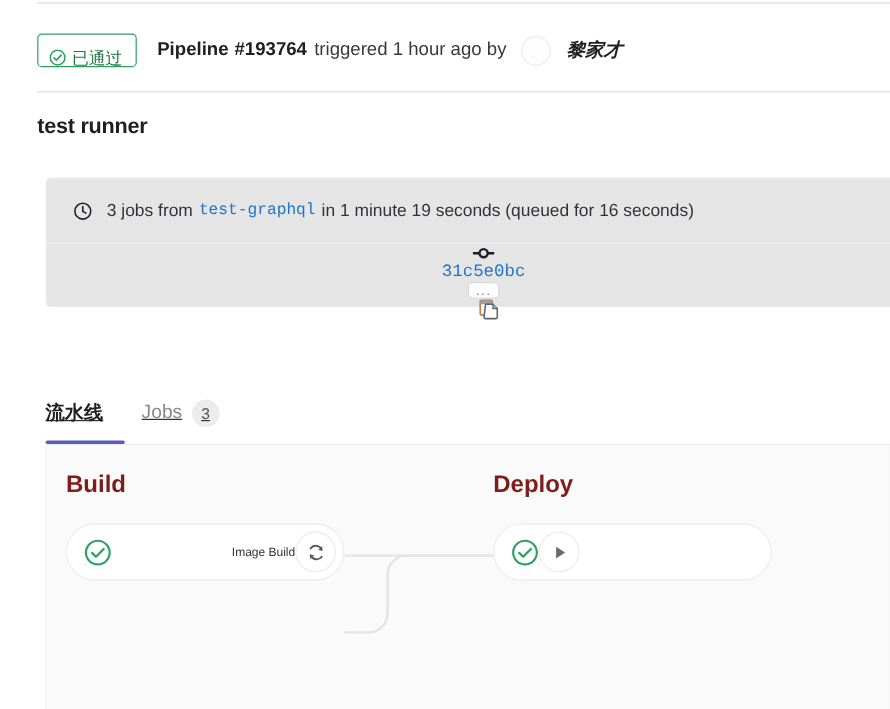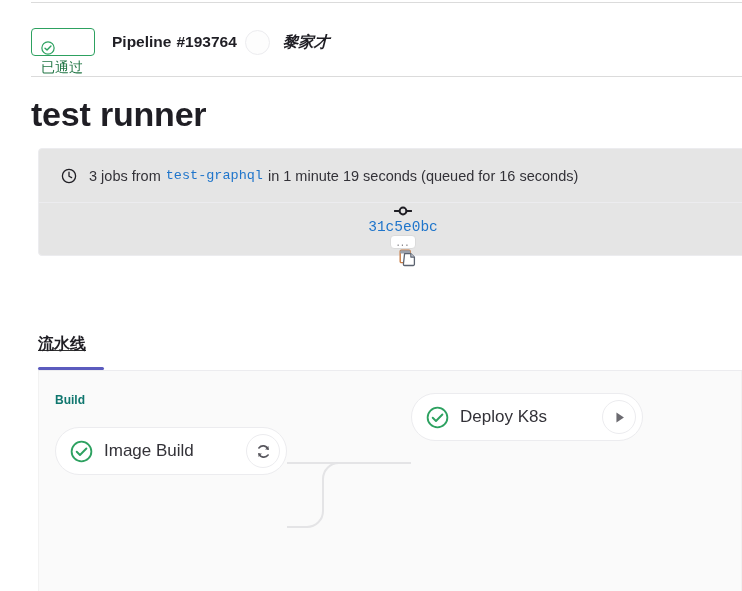--- a/index.html
+++ b/index.html
@@ -29,33 +29,32 @@
     position: absolute;
     left: 31px;
     top: 16px;
     width: 711px;
     height: 52px;
     display: flex;
     align-items: center;
   }
   .status-badge {
     display: inline-flex;
-    align-items: flex-start;
+    align-items: flex-end;
     gap: 5px;
     border: 1px solid #2da160;
     border-radius: 4px;
     color: #217645;
     background: #ffffff;
     height: 28px;
-    padding: 12px 11px 0 9px;
+    padding: 0 11px 0 9px;
     font-size: 14px;
     line-height: 1;
     box-sizing: border-box;
     white-space: nowrap;
-    flex-direction: column;
   }
   .status-badge .check-ring {
     width: 14px;
     height: 14px;
     flex: 0 0 14px;
     display: block;
   }
   .header-text {
     margin-left: 17px;
     font-size: 15.5px;
@@ -95,21 +94,21 @@
     width: 711px;
     height: 1px;
     background: #dbdbdb;
   }
 
   
   .page-title {
     position: absolute;
     left: 31px;
     top: 95px;
-    font-size: 34px;
+    font-size: 18px;
     font-weight: bold;
     color: #1f1e24;
     letter-spacing: -0.2px;
   }
 
   
   .info-card {
     position: absolute;
     left: 38px;
     top: 148px;
@@ -255,23 +254,23 @@
     position: absolute;
     left: 0;
     top: 0;
     width: 704px;
     height: 220px;
   }
   .stage {
     position: absolute;
   }
   .stage-title {
-    font-size: 12px;
+    font-size: 20px;
     font-weight: bold;
-    color: #0f766e;
+    color: #7f1d1d;
     margin-bottom: 20px;
   }
   .job-pill {
     display: flex;
     align-items: center;
     width: 232px;
     height: 48px;
     border: 1px solid #ececef;
     border-radius: 24px;
     background: #ffffff;
@@ -281,25 +280,26 @@
     position: relative;
   }
   .job-status-icon {
     width: 23px;
     height: 23px;
     flex: 0 0 23px;
     display: block;
   }
   .job-name {
     margin-left: 11px;
-    font-size: 17px;
+    font-size: 10px;
     color: #333238;
     flex: 1 1 auto;
     white-space: nowrap;
     overflow: hidden;
+    text-align: right;
   }
   .job-action {
     width: 34px;
     height: 34px;
     flex: 0 0 34px;
     border-radius: 50%;
     border: 1px solid #ececef;
     background: #ffffff;
     display: inline-flex;
     align-items: center;
@@ -328,20 +328,21 @@
         <circle cx="8" cy="8" r="7" fill="none" stroke="#2da160" stroke-width="1.4"></circle>
         <path d="M4.6 8.2 L6.9 10.4 L11.4 5.7" fill="none" stroke="#2da160" stroke-width="1.6" stroke-linecap="round" stroke-linejoin="round"></path>
       </svg>
     </span>
     <span>已通过</span>
   </span>
 
   <span class="header-text">
     <span class="strong">Pipeline</span>
     <span class="strong" style="margin-left:5px">#193764</span>
+    <span class="muted" style="margin-left:6px">triggered 1 hour ago by</span>
     <span class="avatar"></span>
     <span class="author">黎家才</span>
   </span>
 </div>
 <div class="header-rule"></div>
 
 <div class="page-title">test runner</div>
 
 <div class="info-card">
   <div class="info-row">
@@ -374,20 +375,24 @@
       </svg>
     </button>
   </div>
 </div>
 
 <div class="tabs">
   <div class="tab active">
     <span>流水线</span>
     <span class="underline"></span>
   </div>
+  <div class="tab">
+    <span>Jobs</span>
+    <span class="tab-badge">3</span>
+  </div>
 </div>
 <div class="tabs-rule"></div>
 
 <div class="graph">
 
   <svg class="connector-svg" viewBox="0 0 704 220">
     <path d="M248 92 H318" fill="none" stroke="#e4e4e6" stroke-width="2"></path>
     <path d="M248 156 H268 a16 16 0 0 0 16 -16 V108 a16 16 0 0 1 16 -16 H372" fill="none" stroke="#e4e4e6" stroke-width="2"></path>
     <path d="M318 92 H372" fill="none" stroke="#e4e4e6" stroke-width="2"></path>
   </svg>
@@ -409,29 +414,29 @@
           <path d="M4.6 12.6 A6.2 6.2 0 0 0 15.4 14.1" fill="none" stroke="#57565d" stroke-width="1.9" stroke-linecap="round"></path>
           <path d="M15.9 3.6 L15.9 7.7 L11.9 7.7 Z" fill="#57565d"></path>
           <path d="M4.1 16.4 L4.1 12.3 L8.1 12.3 Z" fill="#57565d"></path>
         </svg>
       </button>
     </div>
 
   </div>
 
   <div class="stage" style="left:372px; top:22px;">
+    <div class="stage-title">Deploy</div>
 
     <div class="job-pill">
       <span class="job-status-icon">
         <svg viewBox="0 0 24 24" width="23" height="23" aria-hidden="true">
           <circle cx="12" cy="12" r="10.3" fill="#ffffff" stroke="#2da160" stroke-width="1.9"></circle>
           <path d="M7 12.3 L10.4 15.6 L17.1 8.9" fill="none" stroke="#2da160" stroke-width="2" stroke-linecap="round" stroke-linejoin="round"></path>
         </svg>
       </span>
-      <span class="job-name">Deploy K8s</span>
       <button class="job-action">
         <svg viewBox="0 0 20 20" width="17" height="17" aria-hidden="true">
           <path d="M6.4 4.2 L15.2 10 L6.4 15.8 Z" fill="#6b6a70"></path>
         </svg>
       </button>
     </div>
   </div>
 
 </div>
 

